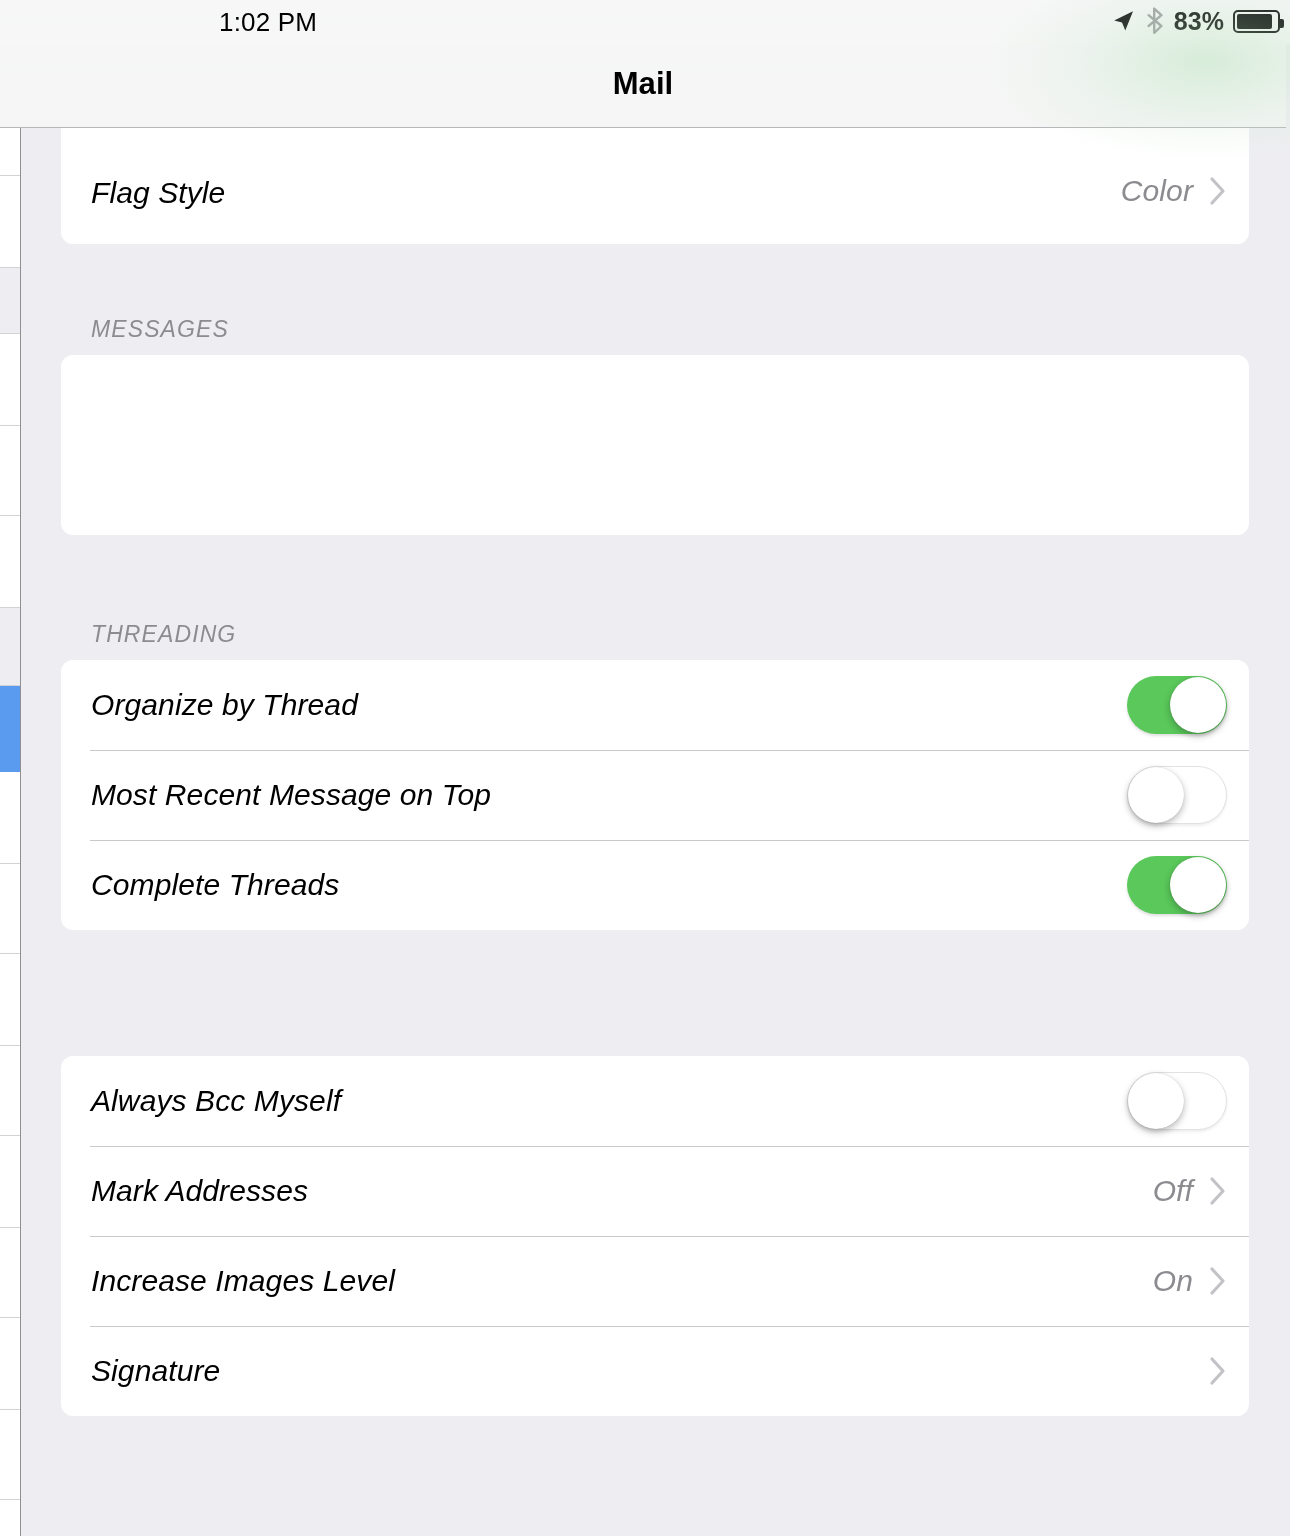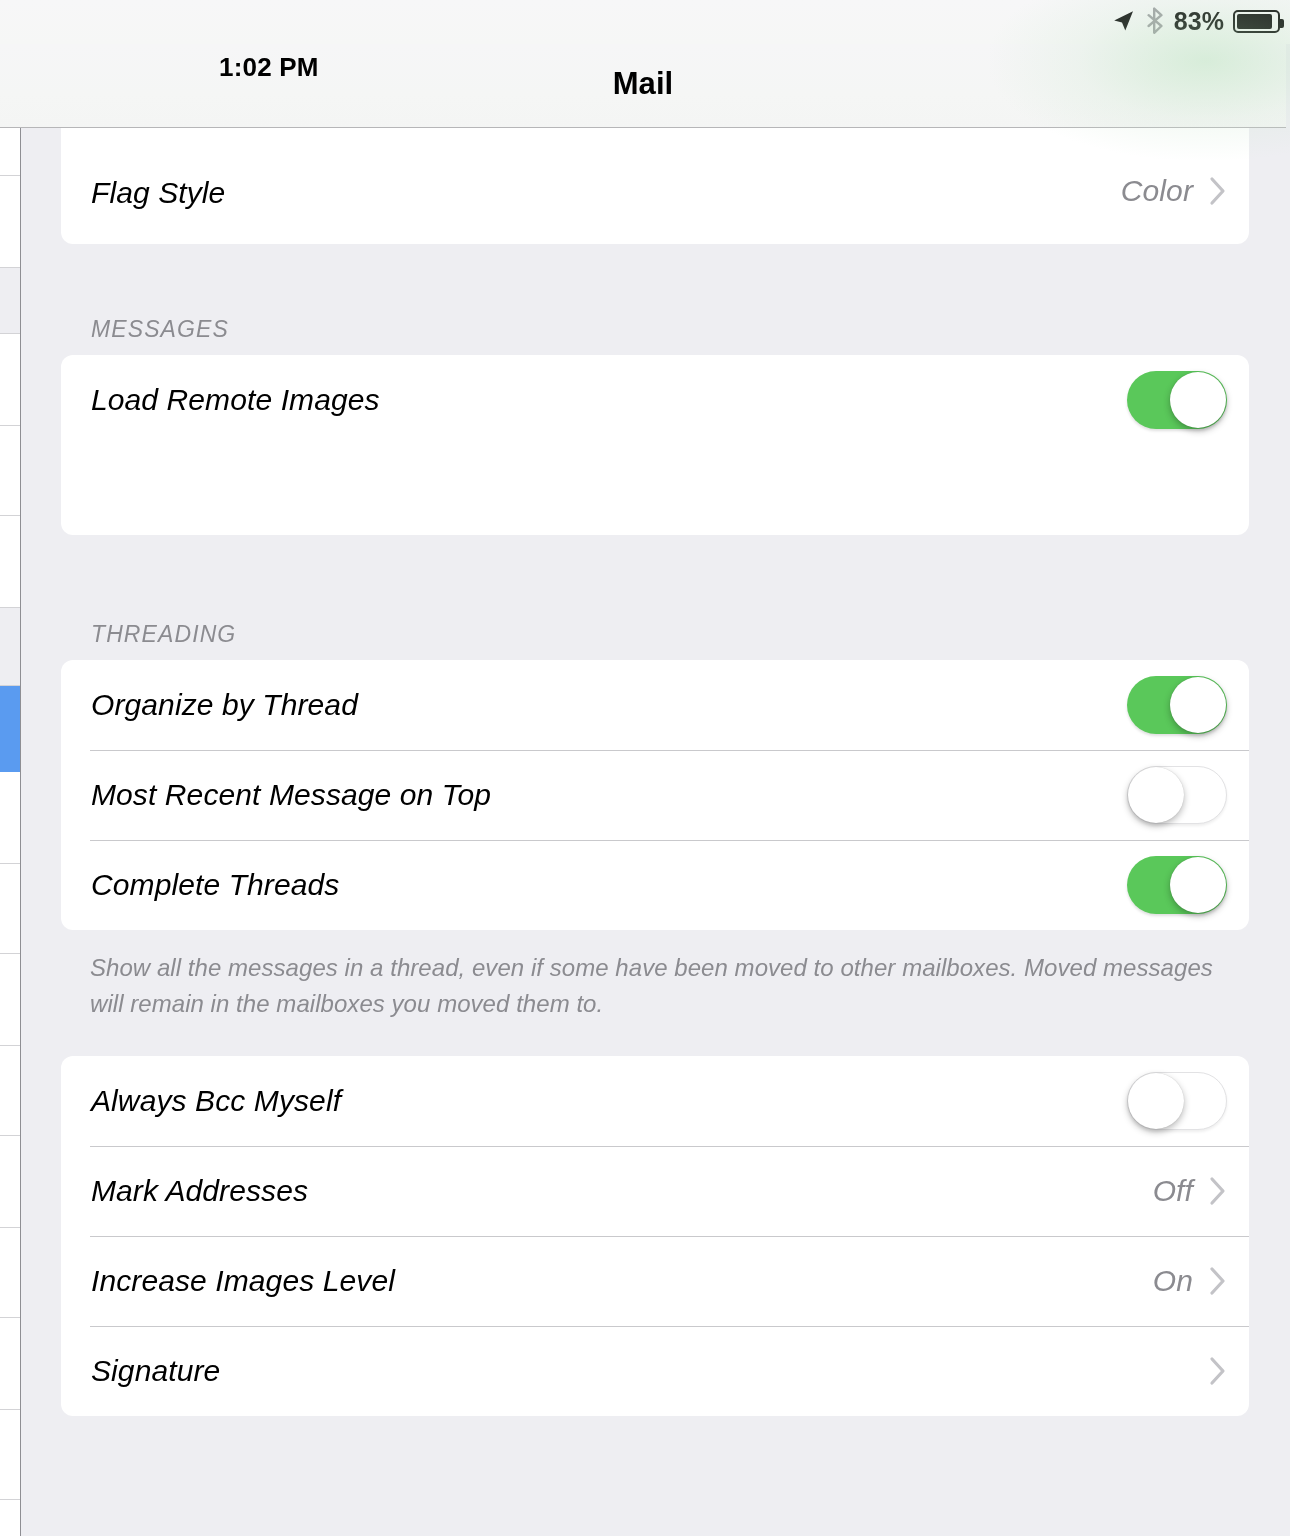--- a/index.html
+++ b/index.html
@@ -30,24 +30,23 @@
     width: 1290px;
     height: 44px;
     background: linear-gradient(180deg, #f7f7f8 0%, #f6f7f6 100%);
     z-index: 20;
   }
   #status-time {
     position: absolute;
     left: 219px;
     top: 7px;
     font-size: 26px;
-    font-weight: bold;
+    font-weight: normal;
     color: #000;
     letter-spacing: 0.2px;
-    margin-top: 45px;
   }
   #status-right {
     position: absolute;
     right: 10px;
     top: 6px;
     display: flex;
     align-items: center;
     gap: 9px;
     height: 30px;
   }
@@ -323,60 +322,51 @@
           <svg class="chevron" viewBox="0 0 18 30">
             <path d="M3 3 L14 15 L3 27" fill="none" stroke="#c3c3c7" stroke-width="3.2" stroke-linecap="round" stroke-linejoin="round"></path>
           </svg>
         </div>
       </div>
     </div>
 
     <div class="section-header" style="top:188px;">MESSAGES</div>
 
     <div class="card" style="top:227px; height:180px;">
-      <div class="row">
-        <div class="row-label">Load Remote Images</div>
+    </div>
+
+    <div class="section-header" style="top:493px;">THREADING</div>
+
+    <div class="card" style="top:532px; height:270px;">
+      <div class="row">
+        <div class="row-label">Organize by Thread</div>
         <div class="row-right">
           <div class="switch on">
               <div class="knob"></div>
             </div>
         </div>
       </div>
-    </div>
-
-    <div class="section-header" style="top:493px;">THREADING</div>
-
-    <div class="card" style="top:532px; height:270px;">
-      <div class="row">
-        <div class="row-label">Organize by Thread</div>
+      <div class="row">
+        <div class="row-label">Most Recent Message on Top</div>
+        <div class="row-right">
+          <div class="switch off">
+              <div class="knob"></div>
+            </div>
+        </div>
+      </div>
+      <div class="row">
+        <div class="row-label">Complete Threads</div>
         <div class="row-right">
           <div class="switch on">
               <div class="knob"></div>
             </div>
         </div>
       </div>
-      <div class="row">
-        <div class="row-label">Most Recent Message on Top</div>
-        <div class="row-right">
-          <div class="switch off">
-              <div class="knob"></div>
-            </div>
-        </div>
-      </div>
-      <div class="row">
-        <div class="row-label">Complete Threads</div>
-        <div class="row-right">
-          <div class="switch on">
-              <div class="knob"></div>
-            </div>
-        </div>
-      </div>
     </div>
 
-    <div class="section-footer" style="top:822px;">Show all the messages in a thread, even if some have been moved to other mailboxes. Moved messages will remain in the mailboxes you moved them to.</div>
 
     <div class="section-header" style="top:932px;">COMPOSING</div>
 
     <div class="card" style="top:928px; height:360px;">
       <div class="row">
         <div class="row-label">Always Bcc Myself</div>
         <div class="row-right">
           <div class="switch off">
               <div class="knob"></div>
             </div>

